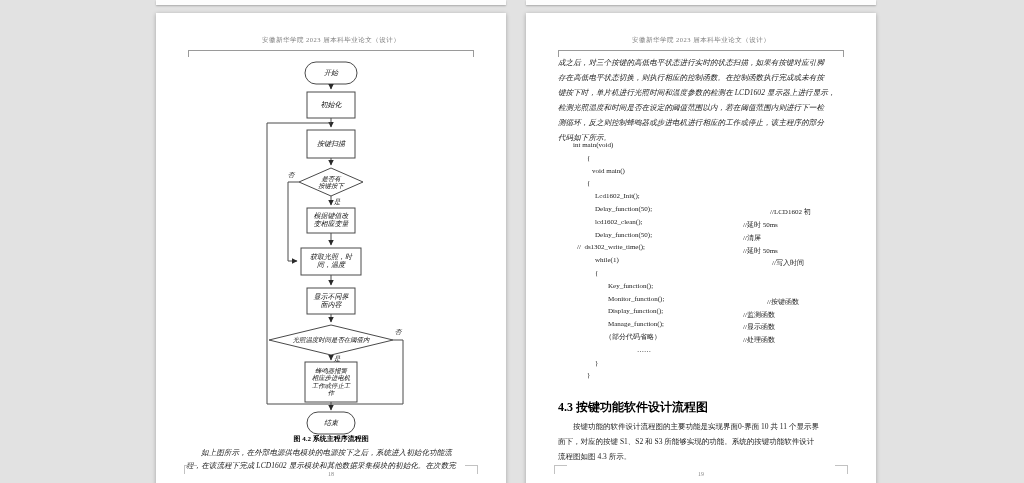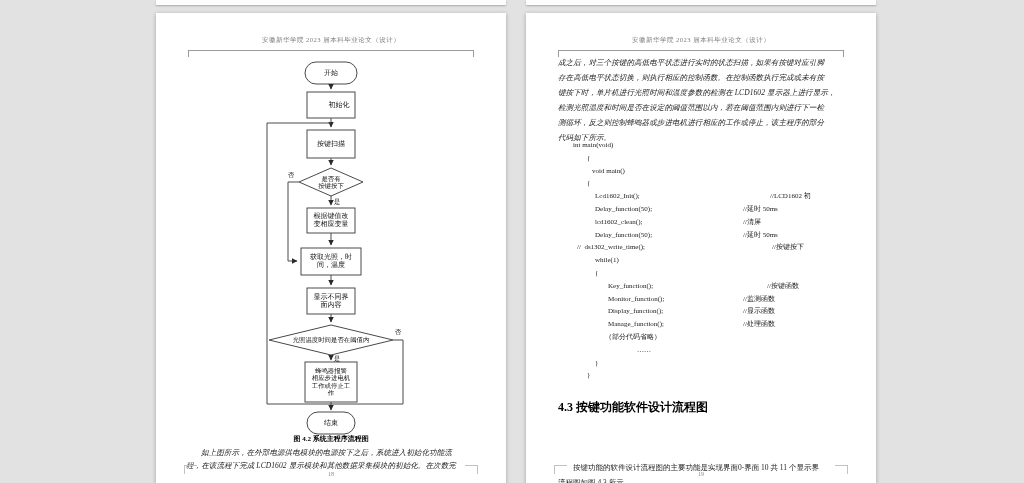--- a/index.html
+++ b/index.html
@@ -26,37 +26,37 @@
   .cm{position:absolute;width:12px;height:8px;}
   .cm.bl{left:28px;top:452px;border-top:1px solid #c2c2c2;border-left:1px solid #c2c2c2;}
   .cm.br{right:28px;top:452px;border-top:1px solid #c2c2c2;border-right:1px solid #c2c2c2;}
 
   .page-number{position:absolute;top:458px;left:0;right:0;text-align:center;
                font-size:6px;color:#8a8a8a;}
 
   
   .fc-svg{position:absolute;left:0;top:0;width:350px;height:470px;}
   .fc-label{position:absolute;transform:translate(-50%,-50%);text-align:center;
-            white-space:pre-line;font-size:7px;line-height:8.2px;color:#111;}
+            white-space:pre-line;font-size:7px;line-height:8.2px;color:#111;font-style:italic;}
   .fc-label.small{font-size:6.4px;line-height:7.4px;}
   .fc-label.tag{font-size:6.6px;}
   .fc-caption{position:absolute;top:421px;left:0;right:0;text-align:center;
               font-weight:bold;font-size:7px;color:#000;}
 
   .para{position:absolute;left:30px;right:28px;font-size:7.5px;line-height:12.5px;
         color:#222;letter-spacing:.1px;}
   .para .ln{white-space:nowrap;overflow:hidden;font-style:italic;}
   .para .indent{padding-left:15px;}
   .para.rp{line-height:15px;}
 
   .code{position:absolute;top:126px;left:0;right:0;}
   .code-line{position:relative;height:12.8px;line-height:12.8px;font-size:7px;
              color:#1c1c1c;white-space:pre;}
   .code-line .c{position:absolute;top:0;}
-  .code-line .m{position:absolute;top:0;}
+  .code-line .m{position:absolute;top:16px;}
 
   .sec-heading{position:absolute;top:386px;left:32px;font-size:12px;font-weight:bold;color:#000;}
   .para2{position:absolute;top:406px;left:32px;right:28px;font-size:7.5px;line-height:15px;color:#222;}
 </style>
 </head>
 <body>
 
 <div class="prev-strip l"></div>
 <div class="prev-strip r"></div>
 
@@ -91,21 +91,21 @@
       <polygon points="175,312 237,327 175,342 113,327"></polygon>
       <polyline points="237,327 247,327 247,391 111,391 111,110 175,110"></polyline>
       <line x1="175" y1="342" x2="175" y2="347" marker-end="url(#ah)"></line>
       <rect x="149" y="349" width="52" height="40"></rect>
       <line x1="175" y1="389" x2="175" y2="397" marker-end="url(#ah)"></line>
       <rect x="151" y="399" width="48" height="22" rx="11"></rect>
     </g>
   </svg>
 
   <div class="fc-label" style="left:175px;top:60px;">开始</div>
-  <div class="fc-label" style="left:175px;top:92px;margin-left:8px;">初始化</div>
+  <div class="fc-label" style="left:175px;top:92px;">初始化</div>
   <div class="fc-label" style="left:175px;top:131px;">按键扫描</div>
   <div class="fc-label small" style="left:175px;top:169px;">是否有
 按键按下</div>
   <div class="fc-label tag" style="left:135px;top:162px;">否</div>
   <div class="fc-label tag" style="left:181px;top:189px;">是</div>
   <div class="fc-label" style="left:175px;top:207px;">根据键值改
 变相应变量</div>
   <div class="fc-label" style="left:175px;top:248px;">获取光照，时
 间，温度</div>
   <div class="fc-label" style="left:175px;top:288px;">显示不同界
@@ -148,36 +148,37 @@
 
   <div class="code">
     <div class="code-line"><span class="c" style="left:47px">int main(void)</span></div>
     <div class="code-line"><span class="c" style="left:61px">{</span></div>
     <div class="code-line"><span class="c" style="left:66px">void main()</span></div>
     <div class="code-line"><span class="c" style="left:61px">{</span></div>
     <div class="code-line"><span class="c" style="left:69px">Lcd1602_Init();</span><span class="m" style="left:244px">//LCD1602 初</span></div>
     <div class="code-line"><span class="c" style="left:69px">Delay_function(50);</span><span class="m" style="left:217px">//延时 50ms</span></div>
     <div class="code-line"><span class="c" style="left:69px">lcd1602_clean();</span><span class="m" style="left:217px">//清屏</span></div>
     <div class="code-line"><span class="c" style="left:69px">Delay_function(50);</span><span class="m" style="left:217px">//延时 50ms</span></div>
-    <div class="code-line"><span class="c" style="left:51px">//  ds1302_write_time();</span><span class="m" style="left:246px">//按键按下</span></div>
+    <div class="code-line"><span class="c" style="left:51px">//  ds1302_write_time();</span><span class="m" style="left:246px">//写入时间</span></div>
     <div class="code-line"><span class="c" style="left:69px">while(1)</span></div>
     <div class="code-line"><span class="c" style="left:69px">{</span></div>
     <div class="code-line"><span class="c" style="left:82px">Key_function();</span><span class="m" style="left:241px">//按键函数</span></div>
     <div class="code-line"><span class="c" style="left:82px">Monitor_function();</span><span class="m" style="left:217px">//监测函数</span></div>
     <div class="code-line"><span class="c" style="left:82px">Display_function();</span><span class="m" style="left:217px">//显示函数</span></div>
     <div class="code-line"><span class="c" style="left:82px">Manage_function();</span><span class="m" style="left:217px">//处理函数</span></div>
     <div class="code-line"><span class="c" style="left:79px">（部分代码省略）</span></div>
     <div class="code-line"><span class="c" style="left:111px">……</span></div>
     <div class="code-line"><span class="c" style="left:69px">}</span></div>
     <div class="code-line"><span class="c" style="left:61px">}</span></div>
   </div>
 
   <div class="sec-heading">4.3 按键功能软件设计流程图</div>
 
   <div class="para2">
-    <div class="ln indent" style="padding-left:15px;margin-top:41px;">按键功能的软件设计流程图的主要功能是实现界面0-界面 10 共 11 个显示界</div>
+    <div class="ln indent" style="padding-left:15px;">按键功能的软件设计流程图的主要功能是实现界面0-界面 10 共 11 个显示界</div>
+    <div class="ln">面下，对应的按键 S1、S2 和 S3 所能够实现的功能。系统的按键功能软件设计</div>
     <div class="ln">流程图如图 4.3 所示。</div>
   </div>
 
   <div class="cm bl"></div>
   <div class="cm br"></div>
   <div class="page-number">19</div>
 </div>
 
 </body></html>

